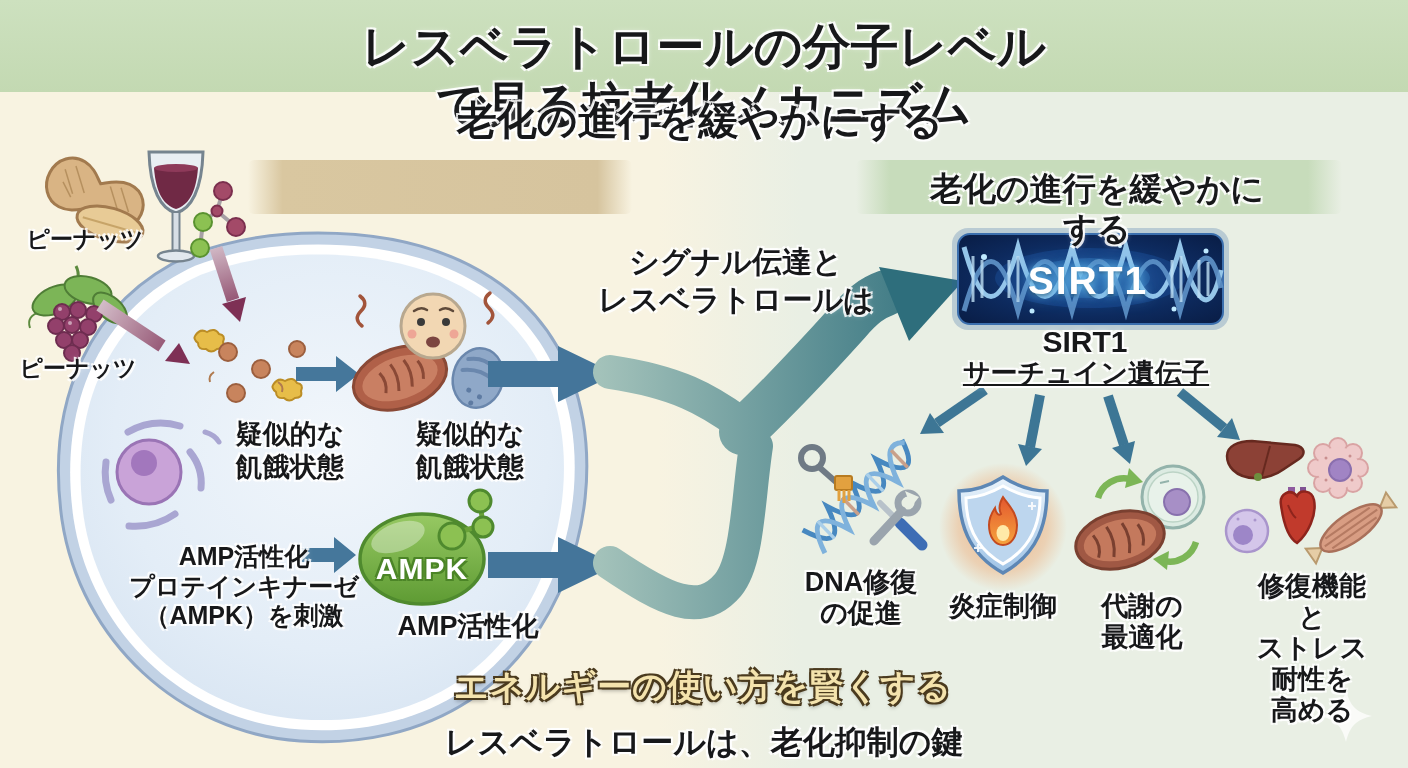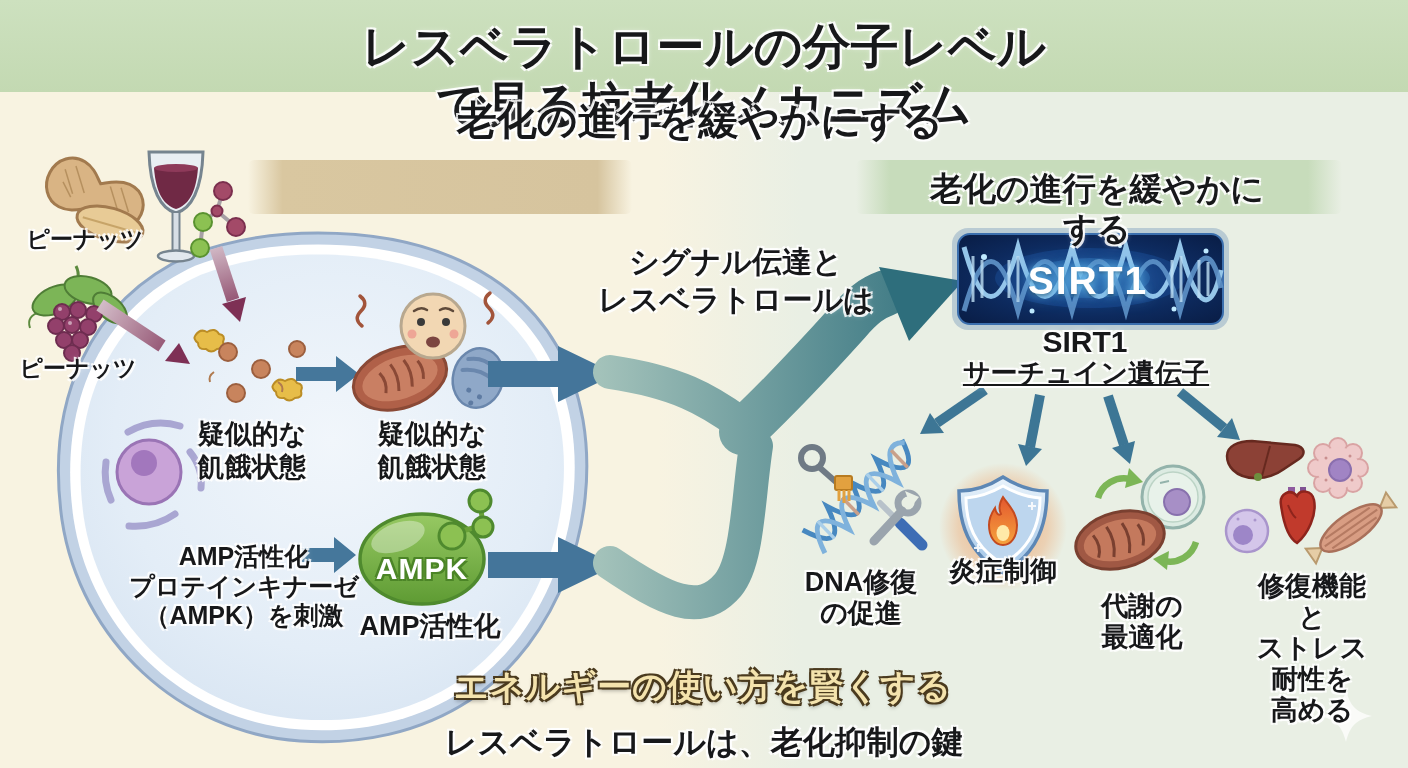--- a/index.html
+++ b/index.html
@@ -21,21 +21,21 @@
     position:absolute;font-weight:bold;color:#17181a;text-align:center;
     transform:translateX(-50%);white-space:pre-line;line-height:1.2;
     text-shadow:-2px -2px 0 rgba(255,255,255,.85),2px -2px 0 rgba(255,255,255,.85),
                 -2px 2px 0 rgba(255,255,255,.85),2px 2px 0 rgba(255,255,255,.85),
                 0 0 6px rgba(255,255,255,.6);
   }
   .t-title{font-size:48px;letter-spacing:0px;}
   .t-subtitle{font-size:40px;}
   .t-band{font-size:33px;}
   .t-food{font-size:23px;}
-  .t-cell{font-size:27px;line-height:1.22;}
+  .t-cell{font-size:27px;line-height:1.22;margin-left:38px;}
   .t-amp{font-size:25px;line-height:1.18;}
   .t-signal{font-size:30px;line-height:1.25;}
   .t-branch{font-size:27px;line-height:1.15;}
   .t-ampk-white{
     font-size:30px;color:#ffffff;letter-spacing:1px;
     text-shadow:-2px -2px 0 #4c8527,2px -2px 0 #4c8527,-2px 2px 0 #4c8527,2px 2px 0 #4c8527;
   }
   .t-sirt-white{
     font-size:39px;color:#ffffff;letter-spacing:2px;
     text-shadow:0 0 10px #6fc4f2,0 0 18px #3f8fd0,0 2px 3px rgba(0,0,0,.5);
@@ -405,21 +405,21 @@
 
   <div class="jtext t-signal" style="left:736px;top:243px">シグナル伝達と
 レスベラトロールは</div>
 
   <div class="jtext t-sirt-white" style="left:1088px;top:258px">SIRT1</div>
   <div class="jtext t-sirt" style="left:1085px;top:324px">SIRT1</div>
   <div class="jtext t-sirtsub" style="left:1086px;top:357px">サーチュイン遺伝子</div>
 
   <div class="jtext t-branch" style="left:861px;top:567px">DNA修復
 の促進</div>
-  <div class="jtext t-branch" style="left:1003px;top:556px">炎症制御</div>
+  <div class="jtext t-branch" style="left:1003px;top:591px">炎症制御</div>
   <div class="jtext t-branch" style="left:1142px;top:591px">代謝の
 最適化</div>
   <div class="jtext t-branch" style="left:1312px;top:571px">修復機能と
 ストレス耐性を
 高める</div>
 
   <div class="jtext t-gold" style="left:703px;top:666px">エネルギーの使い方を賢くする</div>
   <div class="jtext t-bottom" style="left:704px;top:723px">レスベラトロールは、老化抑制の鍵</div>
 </div>
 

